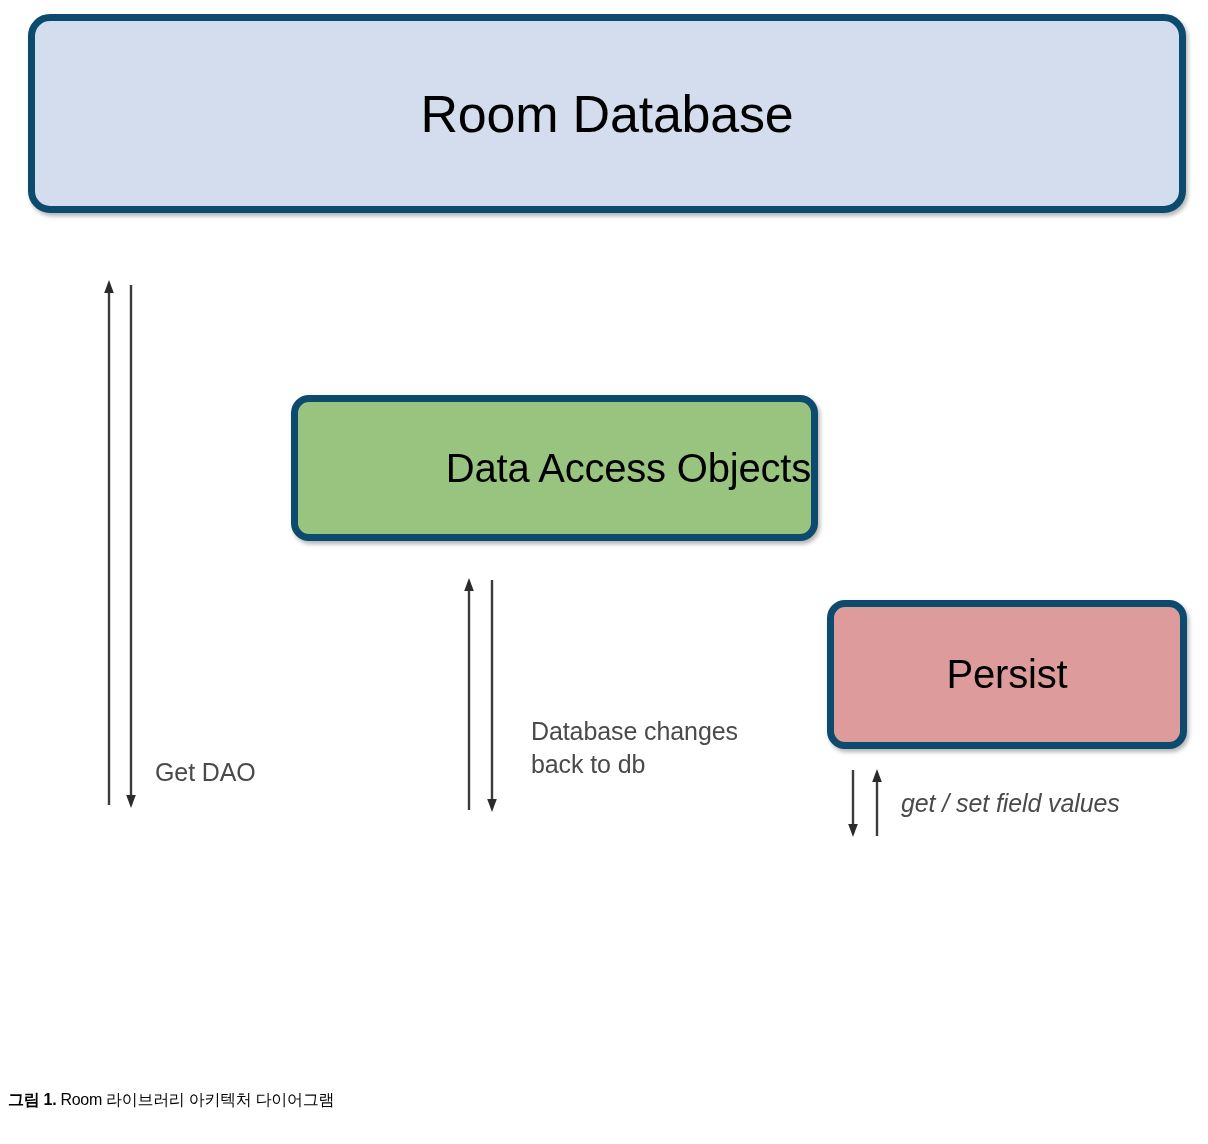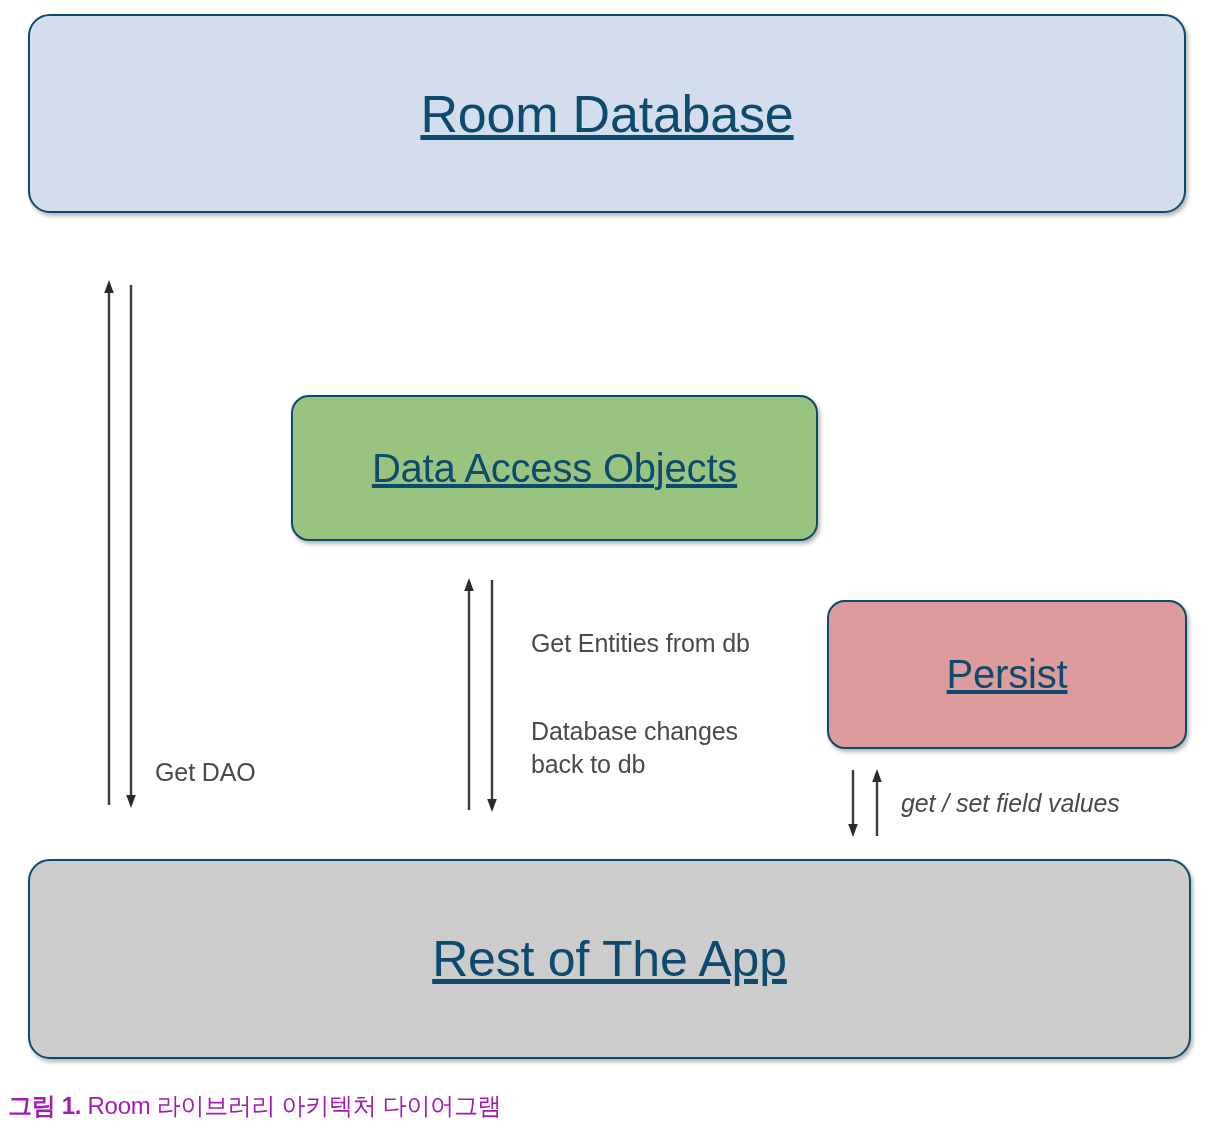--- a/index.html
+++ b/index.html
@@ -20,43 +20,43 @@
     background: #ffffff;
   }
 
   
   .node {
     position: absolute;
     box-sizing: border-box;
     display: flex;
     align-items: center;
     justify-content: center;
-    border: 2px solid #0c4a6e;
+    border: 7px solid #0c4a6e;
     border-radius: 20px;
     box-shadow: 2px 3px 4px rgba(0,0,0,0.30);
-    color: #0c4a6e;
+    color: #000000;
     font-weight: 400;
     letter-spacing: -0.2px;
     white-space: nowrap;
-    text-decoration: underline;
   }
 
   #node-room-database {
     left: 28px;  top: 14px;
     width: 1158px; height: 199px;
     background: #d3dded;
     border-radius: 22px;
     font-size: 52px;
   }
   #node-dao {
     left: 291px; top: 395px;
     width: 527px; height: 146px;
     background: #99c47f;
     border-radius: 18px;
     font-size: 40px;
+    justify-content: flex-end;
   }
   #node-entities {
     left: 827px; top: 600px;
     width: 360px; height: 149px;
     background: #dd9b9b;
     border-radius: 18px;
     font-size: 40px;
   }
   #node-rest-of-app {
     left: 28px;  top: 859px;
@@ -93,22 +93,22 @@
   #label-get-dao      { left: 155px; top: 756px; }
   #label-get-entities { left: 531px; top: 627px; }
   #label-persist      { left: 531px; top: 715px; }
   #label-get-set      { left: 901px; top: 787px; font-style: italic; }
 
   
   #figure-caption {
     position: absolute;
     left: 8px;
     top: 1090px;
-    font-size: 24px;
-    color: #a21caf;
+    font-size: 16px;
+    color: #000000;
     letter-spacing: -0.3px;
   }
   #figure-caption .caption-label {
     font-weight: 700;
   }
 </style>
 </head>
 <body>
 
 <div id="diagram-root">
@@ -118,23 +118,20 @@
   </div>
 
   <div class="node" id="node-dao">
     <span>Data Access Objects</span>
   </div>
 
   <div class="node" id="node-entities">
     <span>Persist</span>
   </div>
 
-  <div class="node" id="node-rest-of-app">
-    <span>Rest of The App</span>
-  </div>
 
   <svg class="arrow-svg" id="arrow-get-dao" style="left:95px; top:275px; width:60px; height:540px;" viewBox="0 0 60 540">
 
     <line class="arrow-line" x1="14" y1="14" x2="14" y2="530"></line>
     <polygon class="arrow-head" points="14,5 9.2,18 18.8,18"></polygon>
 
     <line class="arrow-line" x1="36" y1="10" x2="36" y2="524"></line>
     <polygon class="arrow-head" points="36,533 31.2,520 40.8,520"></polygon>
   </svg>
 
@@ -142,21 +139,20 @@
 
   <svg class="arrow-svg" id="arrow-dao-app" style="left:455px; top:570px; width:60px; height:250px;" viewBox="0 0 60 250">
 
     <line class="arrow-line" x1="14" y1="17" x2="14" y2="240"></line>
     <polygon class="arrow-head" points="14,8 9.2,21 18.8,21"></polygon>
 
     <line class="arrow-line" x1="37" y1="10" x2="37" y2="233"></line>
     <polygon class="arrow-head" points="37,242 32.2,229 41.8,229"></polygon>
   </svg>
 
-  <div class="edge-label" id="label-get-entities">Get Entities from db</div>
 
   <div class="edge-label" id="label-persist">Database changes
 back to db</div>
 
   <svg class="arrow-svg" id="arrow-entities-app" style="left:840px; top:762px; width:60px; height:84px;" viewBox="0 0 60 84">
 
     <line class="arrow-line" x1="13" y1="8" x2="13" y2="66"></line>
     <polygon class="arrow-head" points="13,75 8.2,62 17.8,62"></polygon>
 
     <line class="arrow-line" x1="37" y1="16" x2="37" y2="74"></line>

